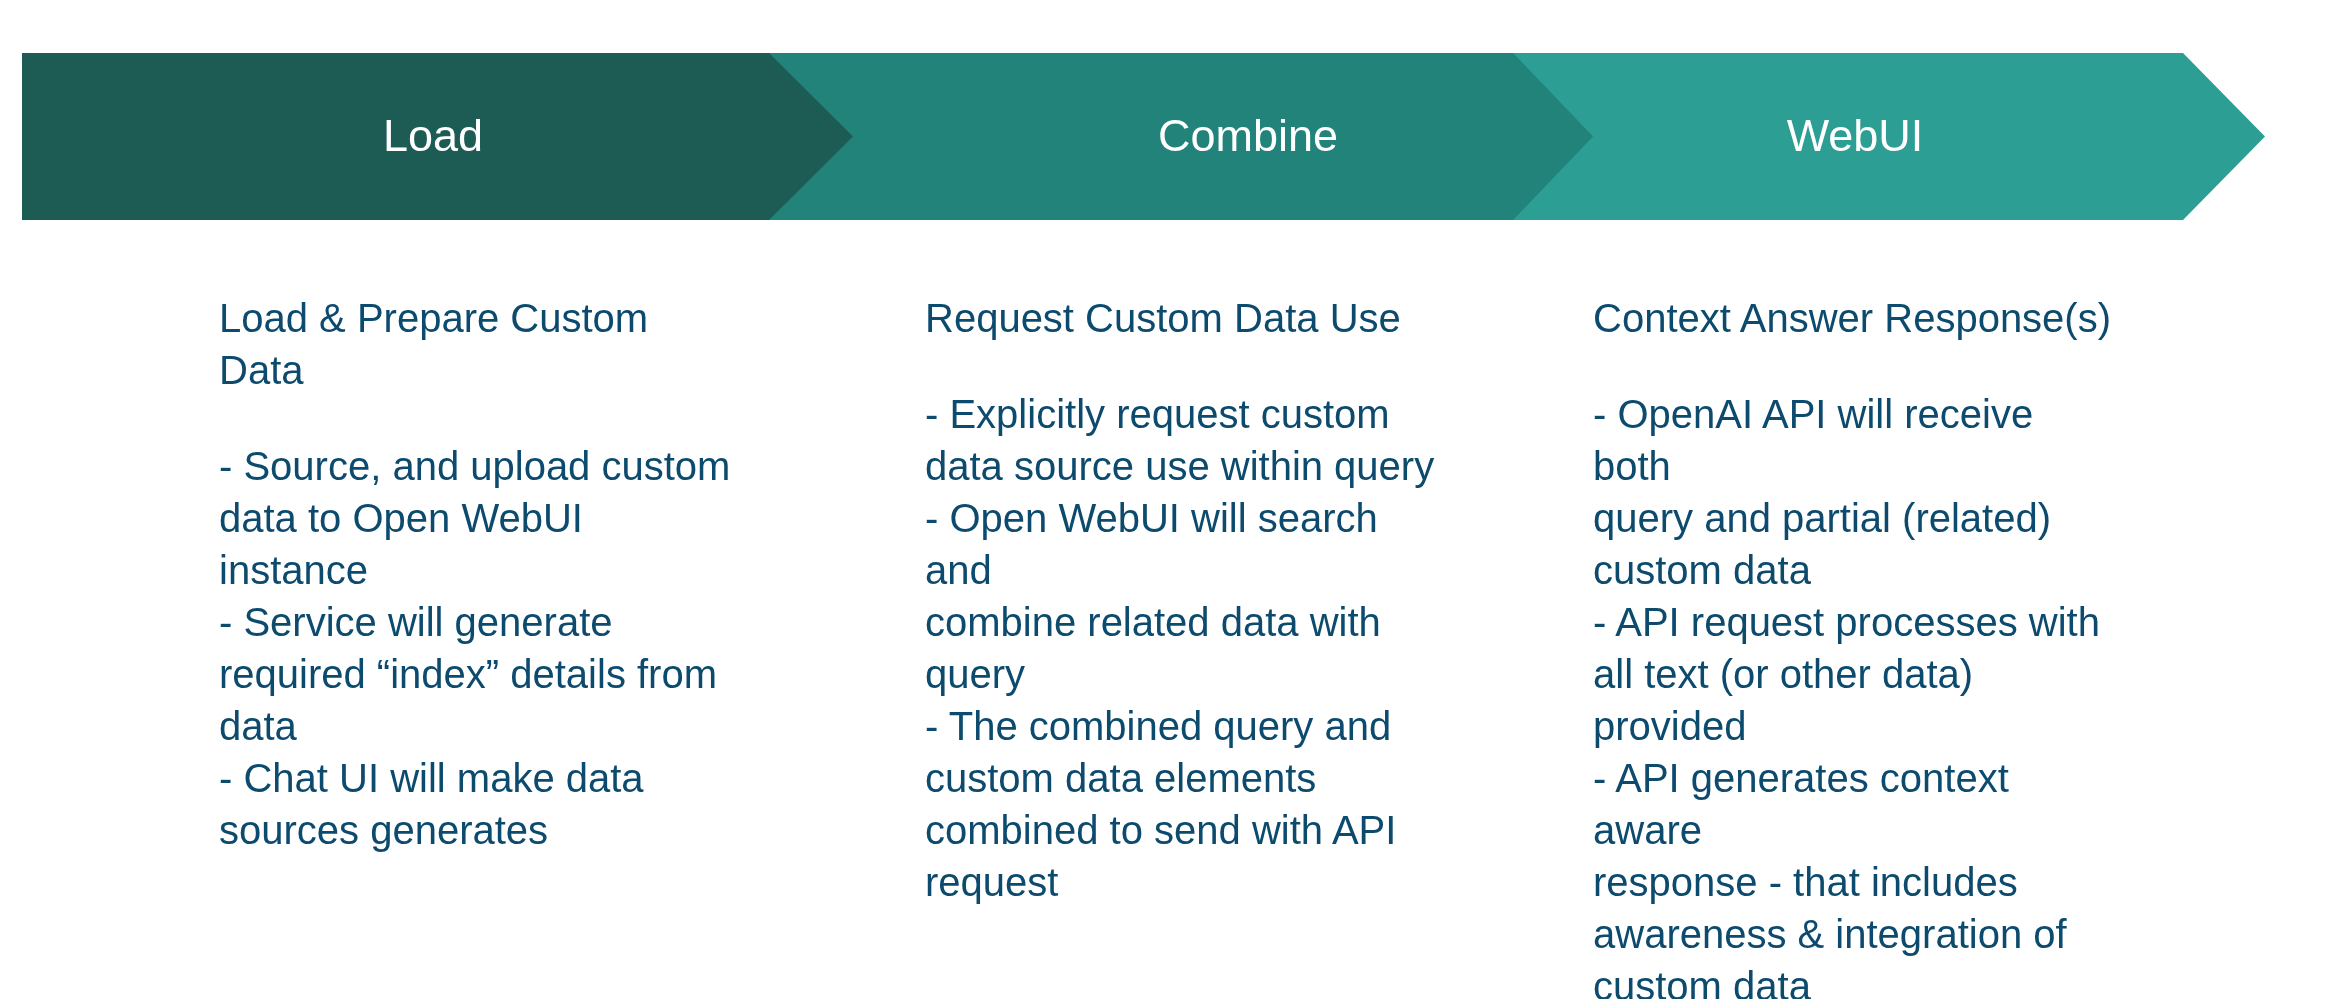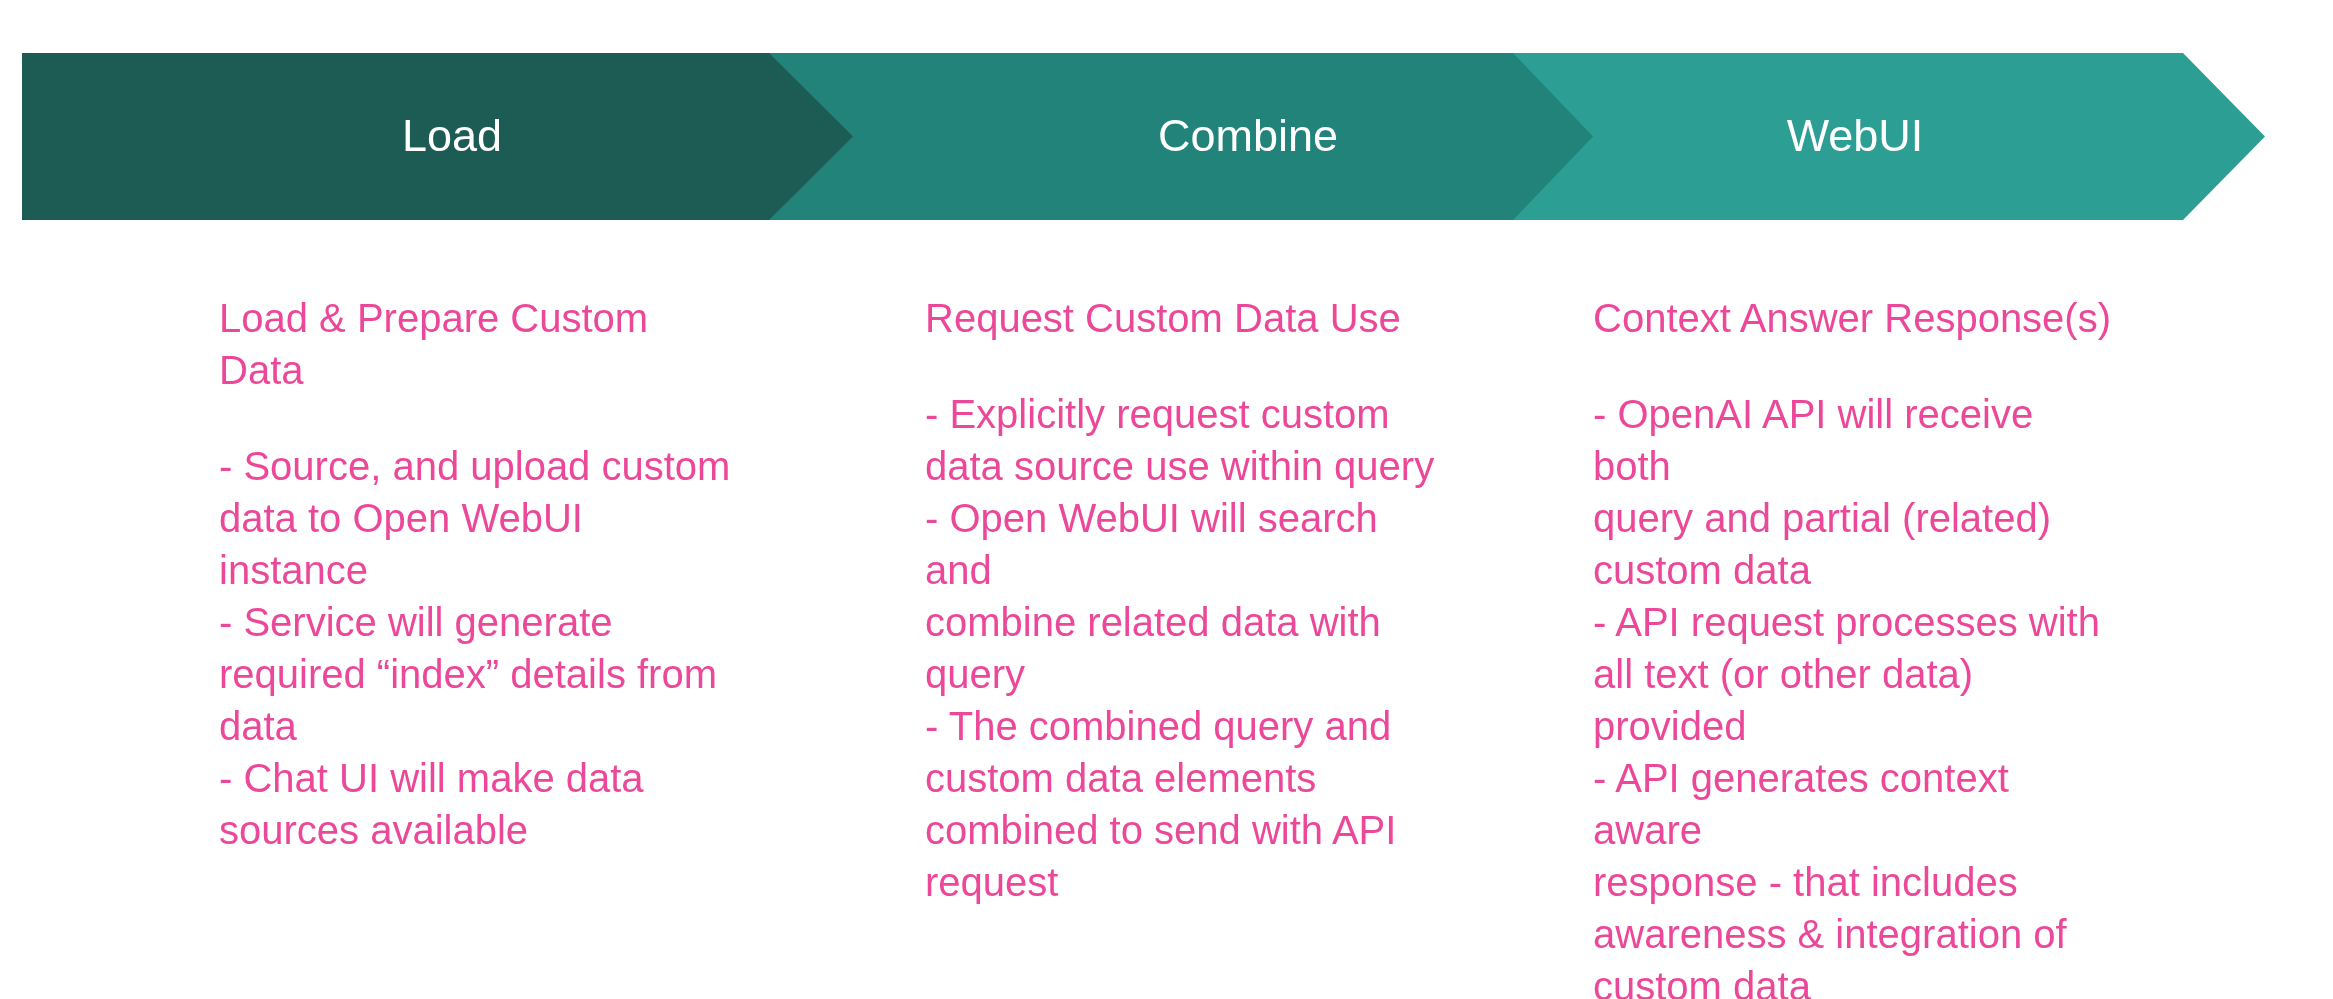--- a/index.html
+++ b/index.html
@@ -21,30 +21,30 @@
   }
   .stage-label {
     position: absolute;
     top: 136px;
     transform: translate(-50%, -50%);
     color: #ffffff;
     font-size: 45px;
     line-height: 1.1;
     white-space: nowrap;
   }
-  .label-load    { left: 452px;  }
+  .label-load    { left: 433px;  }
   .label-combine { left: 1248px; }
   .label-answer  { left: 1855px; }
 
   
   .detail-col {
     position: absolute;
     top: 292px;
     width: 520px;
-    color: #ec4899;
+    color: #0c4a6e;
     font-size: 40px;
     line-height: 52px;
   }
   .col-load    { left: 219px;  }
   .col-combine { left: 925px;  }
   .col-answer  { left: 1593px; }
 
   .col-heading { white-space: pre-line; }
   .col-bullets {
     margin-top: 44px;          
@@ -68,21 +68,21 @@
   <div class="stage-label label-answer">WebUI</div>
 
   <div class="detail-col col-load">
     <div class="col-heading">Load &amp; Prepare Custom Data</div>
     <div class="col-bullets">- Source, and upload custom
 data to Open WebUI instance
 - Service will generate
 required “index” details from
 data
 - Chat UI will make data
-sources available</div>
+sources generates</div>
   </div>
 
   <div class="detail-col col-combine">
     <div class="col-heading">Request Custom Data Use</div>
     <div class="col-bullets">- Explicitly request custom
 data source use within query
 - Open WebUI will search and
 combine related data with
 query
 - The combined query and

